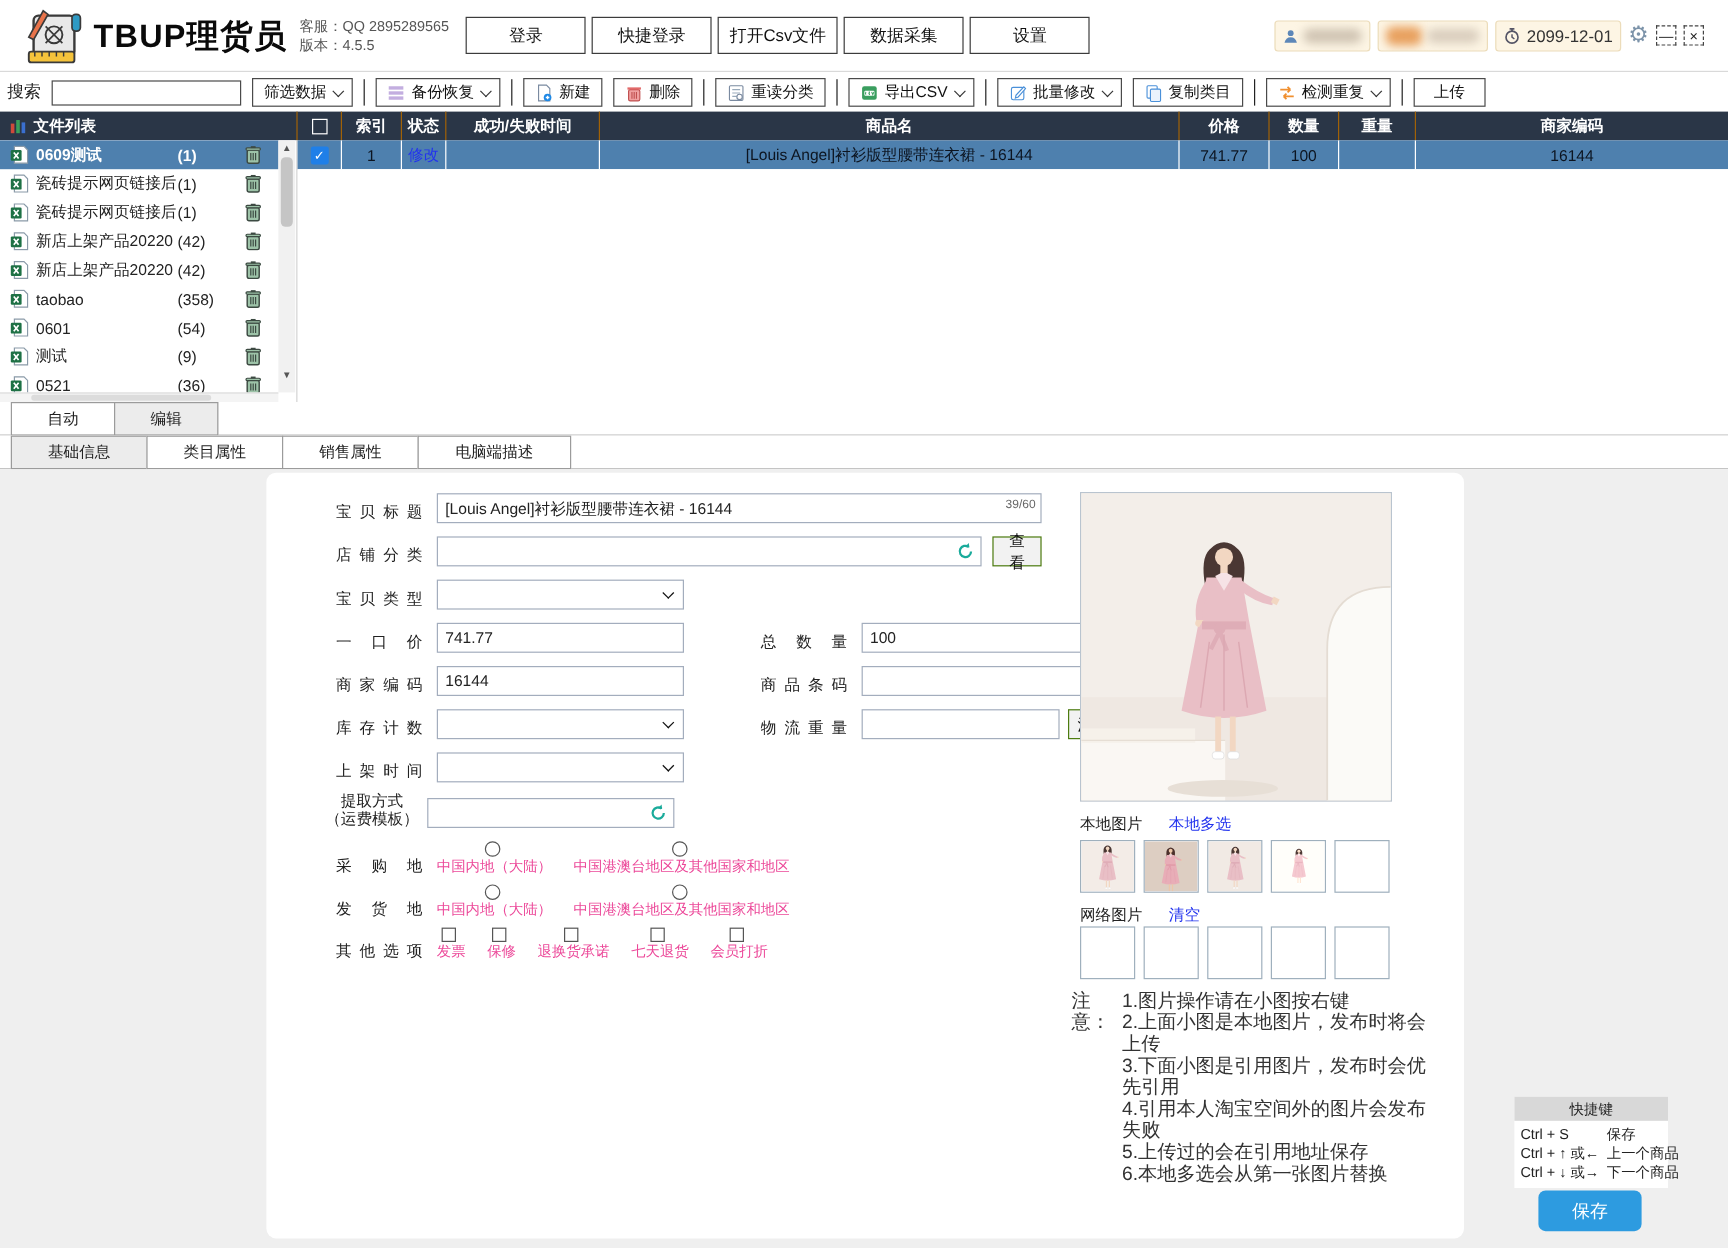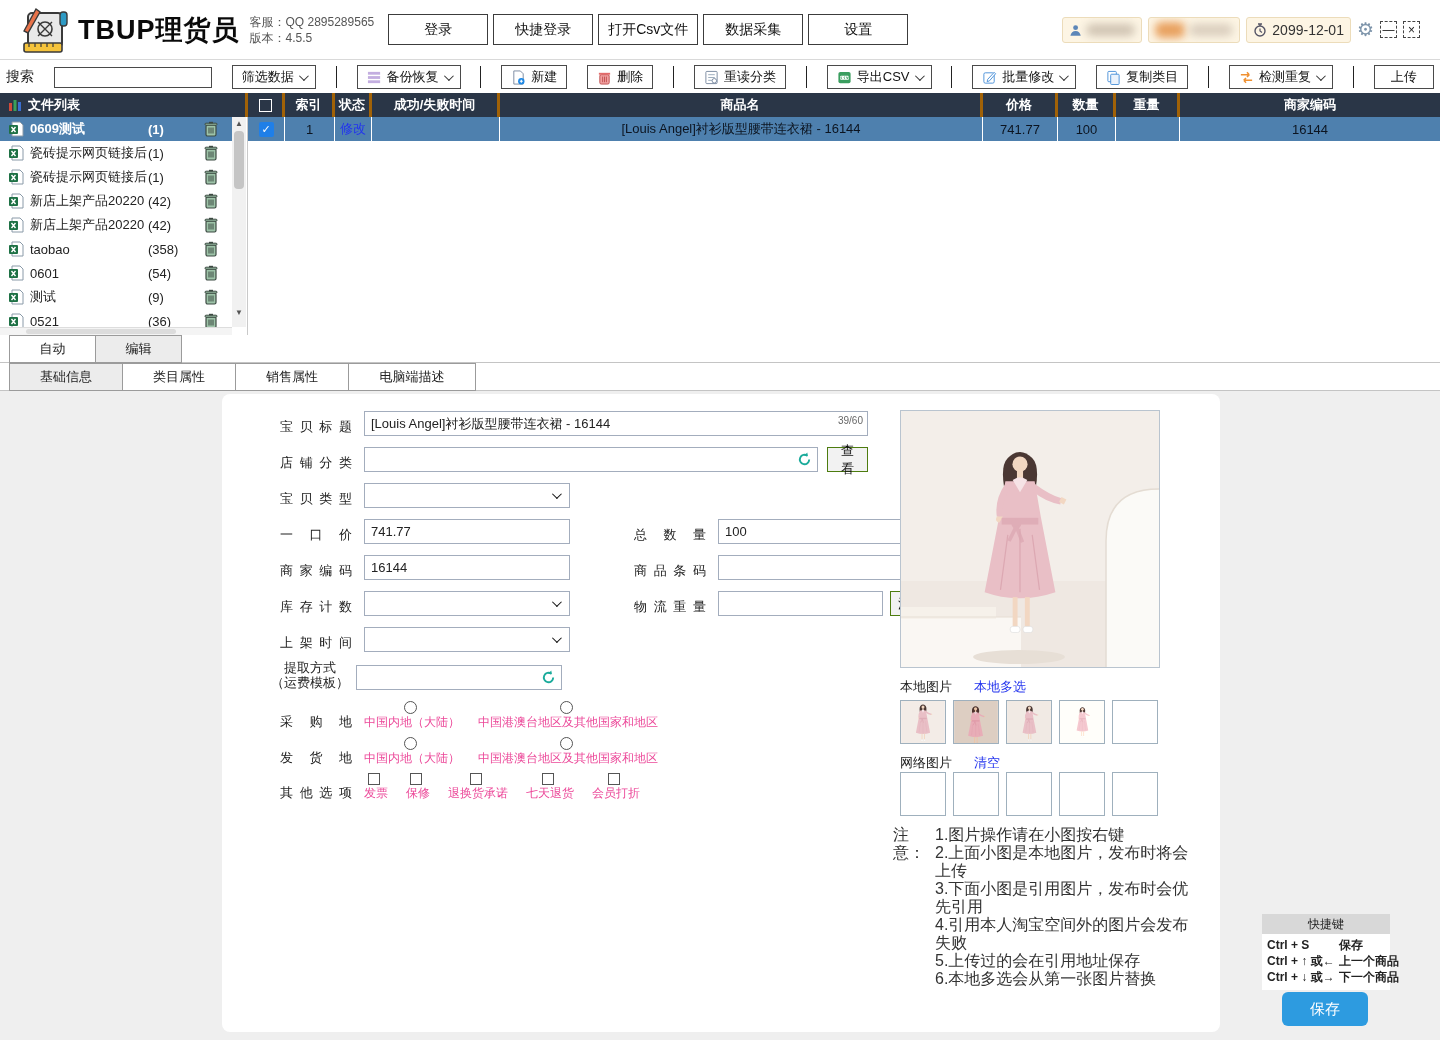--- a/index.html
+++ b/index.html
@@ -14,31 +14,31 @@
   .hdr-buttons { display:flex; gap:5px; margin-left:14px; }
   .hdr-btn { width:100px; height:31px; border:1px solid #3c3c3c; background:#fff; font-size:14px; color:#111; display:flex; align-items:center; justify-content:center; cursor:pointer; }
   .hdr-right { margin-left:auto; display:flex; align-items:center; gap:6px; }
   .pill { height:26px; background:#fdf5e4; border:1px solid #ecdcba; border-radius:3px; display:flex; align-items:center; padding:0 6px; overflow:hidden; }
   .blur-blob { filter:blur(4px); border-radius:6px; }
   .date-pill { font-size:14px; color:#333; gap:5px; }
   .winctl { width:17px; height:17px; border:1px dashed #444; display:flex; align-items:center; justify-content:center; font-size:12px; color:#222; background:#fff; cursor:pointer; }
   .gear { font-size:19px; color:#7d94aa; cursor:pointer; line-height:1; }
 
   
-  .toolbar { position:absolute; left:0; top:61px; width:1440px; height:32px; display:flex; align-items:center; padding:0 6px; gap:9px; background:#fff;justify-content:space-between; }
+  .toolbar { position:absolute; left:0; top:61px; width:1440px; height:32px; display:flex; align-items:center; padding:0 6px; gap:9px; background:#fff; }
   .tb-label { font-size:14px; color:#222; }
   .tb-input { width:158px; height:21px; border:1px solid #4a4a4a; background:#fff; }
   .tb-btn { height:24px; border:1px solid #4a4a4a; background:#fff; font-size:13px; color:#111; display:flex; align-items:center; gap:5px; padding:0 9px; cursor:pointer; white-space:nowrap; }
   .tb-sep { width:1px; height:22px; background:#222; }
   .chev { width:7px; height:7px; border-right:1.5px solid #333; border-bottom:1.5px solid #333; transform:rotate(45deg) translateY(-2px); display:inline-block; }
   .tb-ico { width:15px; height:15px; display:inline-block; }
 
   
   .grid-head { position:absolute; left:0; top:93px; width:1440px; height:24px; background:#2a3647; display:flex; color:#fff; font-size:13px; font-weight:bold; }
-  .gh-cell { display:flex; align-items:center; justify-content:center; border-right:3px solid #a16207; height:100%; }
+  .gh-cell { display:flex; align-items:center; justify-content:center; border-right:1px solid #a16207; height:100%; }
   .gh-files { width:248px; justify-content:flex-start; padding-left:8px; gap:6px; }
   .hdr-cbx { width:13px; height:13px; border:1px solid #fff; background:#2a3647; }
 
   
   .sidebar { position:absolute; left:0; top:117px; width:248px; height:218px; background:#fff; border-right:1px solid #c9c9c9; }
   .file-item { height:24px; display:flex; align-items:center; padding:0 4px 0 8px; font-size:13px; color:#222; width:232px; cursor:pointer; }
   .file-item.sel { background:#4e80ae; color:#fff; font-weight:bold; }
   .fi-name { margin-left:6px; min-width:118px; white-space:nowrap; }
   .fi-count { white-space:nowrap; }
   .fi-trash { margin-left:auto; margin-right:10px; width:14px; height:16px; }
@@ -85,21 +85,21 @@
   .bluelink { color:#2233ee; cursor:pointer; }
   .thumb { width:46px; height:44px; border:1px solid #9fb0bd; background:#fff; margin-right:7px; flex:0 0 auto; overflow:hidden; cursor:pointer; }
   .thumbs { position:absolute; display:flex; }
   .notes { position:absolute; left:671px; top:432px; width:300px; font-size:16px; color:#333; line-height:18px; display:flex; }
   .notes-label { width:42px; flex:0 0 auto; }
 
   
   .shortcuts { position:absolute; left:1262px; top:914px; width:128px; background:#fff; font-size:12px; color:#222; }
   .sc-head { background:#d8d8d8; text-align:center; height:20px; line-height:20px; font-size:12px; }
   .sc-body { padding:3px 5px 5px 5px; }
-  .sc-row { display:flex; line-height:16px; white-space:nowrap;font-weight:bold; }
+  .sc-row { display:flex; line-height:16px; white-space:nowrap; }
   .sc-keys { width:72px; flex:0 0 auto; }
   .save-btn { position:absolute; left:1282px; top:992px; width:86px; height:34px; background:#2d9be0; color:#fff; font-size:15px; border:none; border-radius:6px; display:flex; align-items:center; justify-content:center; cursor:pointer; }
 </style>
 </head>
 <body>
 
 <svg width="0" height="0" style="position:absolute" aria-hidden="true">
   <defs>
     <symbol id="sym-figure" viewBox="0 0 100 160">
       <path d="M40 12 q10 -10 20 0 q6 6 3 24 l-5 6 h-16 l-5 -6 q-3 -18 3 -24" fill="#4a3733"></path>

